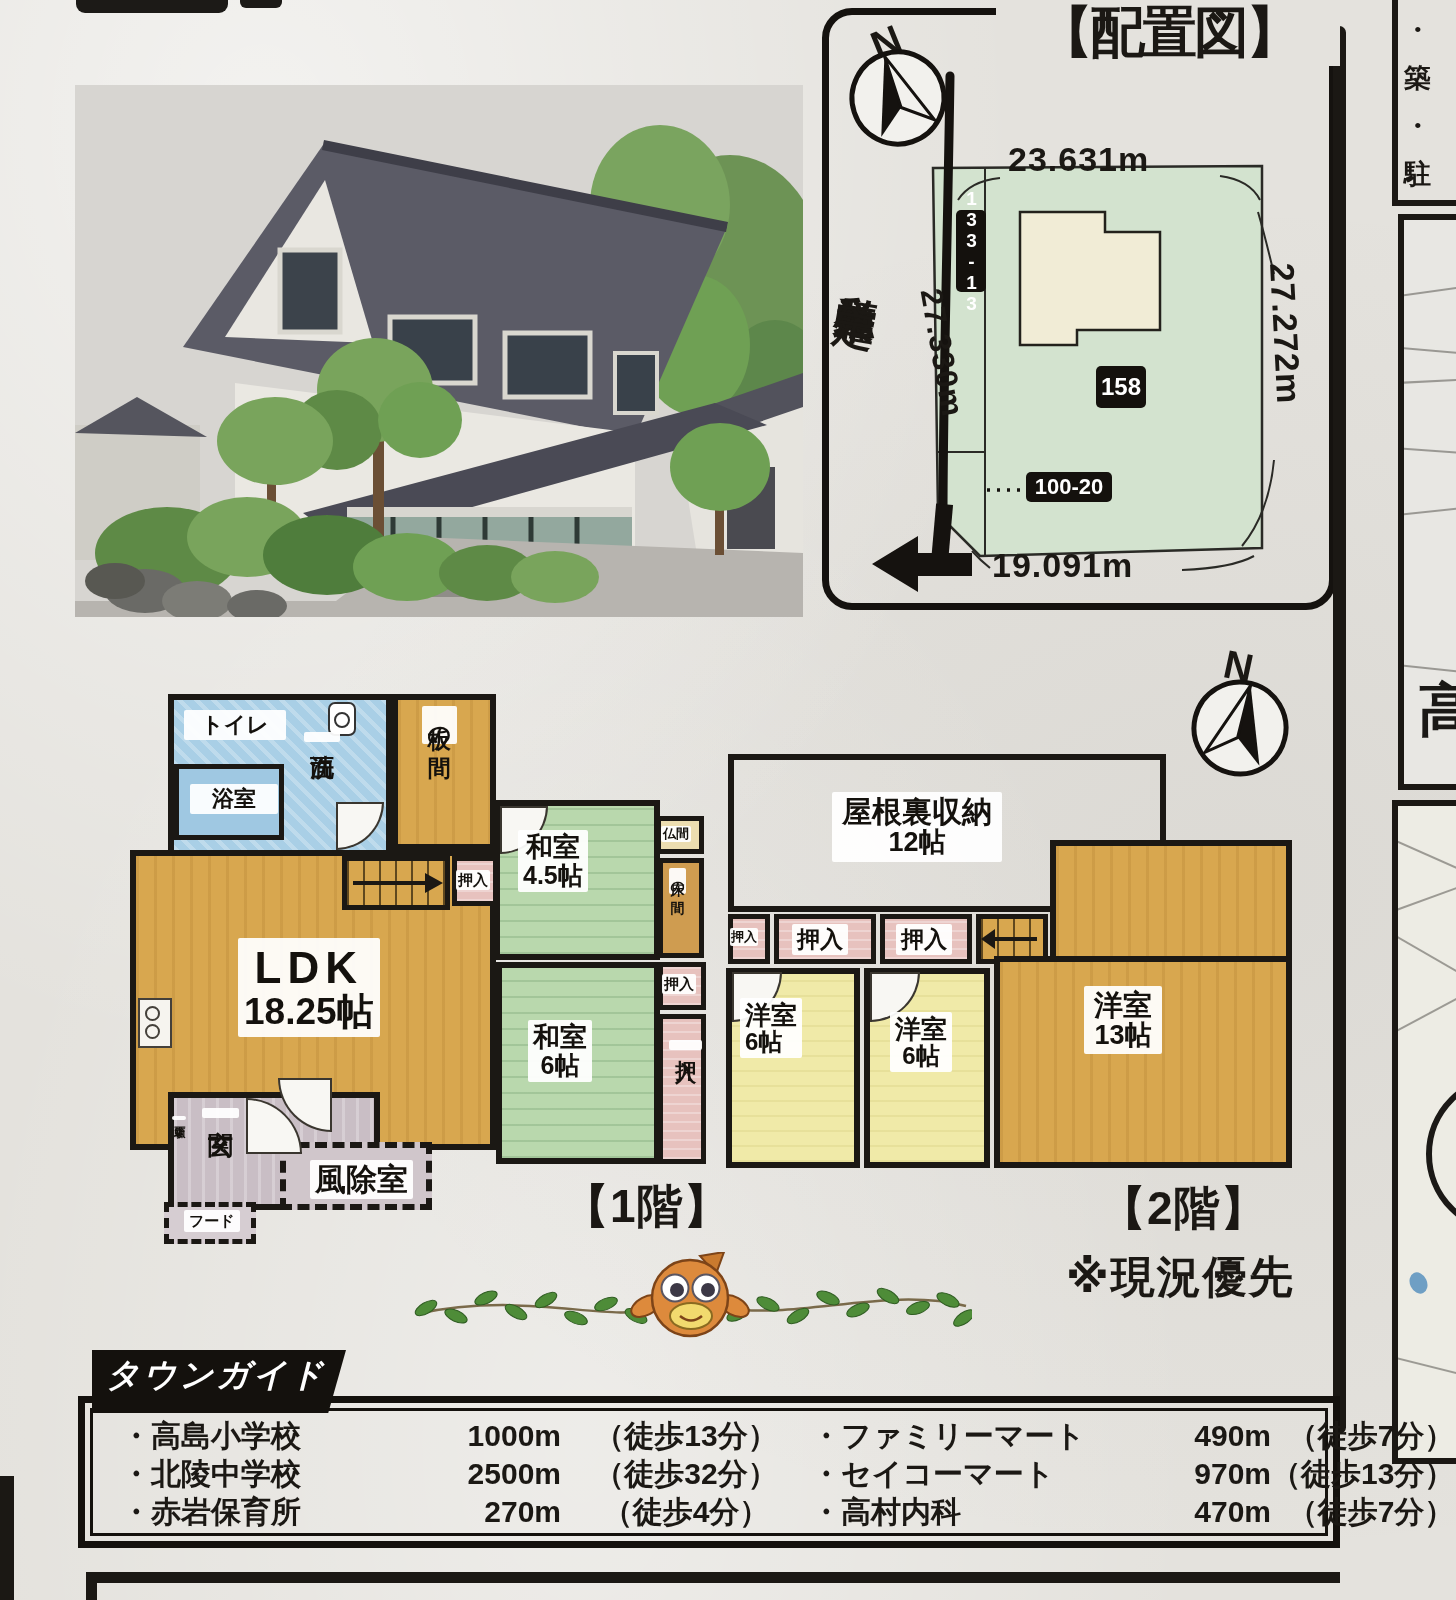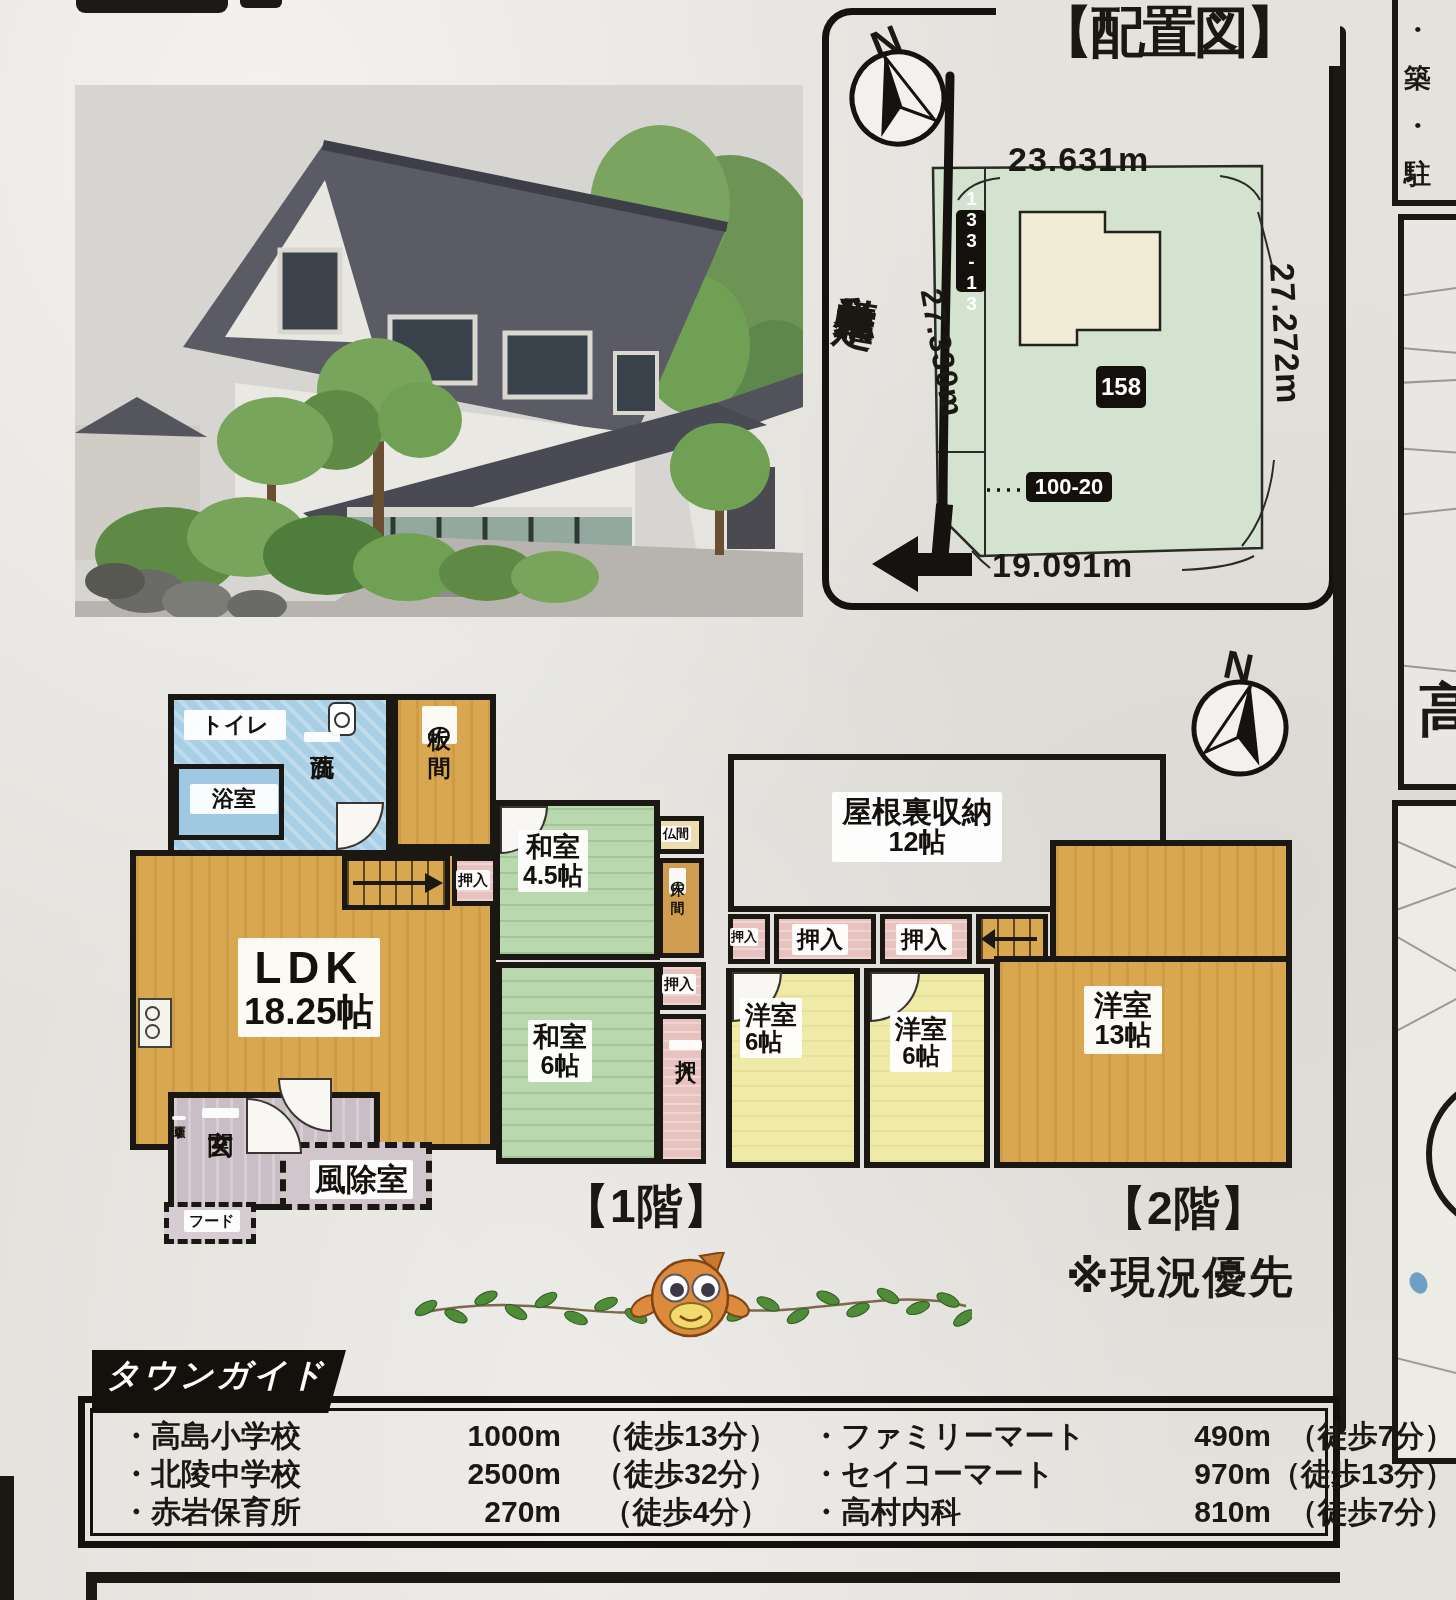--- a/index.html
+++ b/index.html
@@ -337,21 +337,21 @@
       <div class="tg-cell" style="justify-content:flex-end;">2500m</div>
       <div class="tg-cell" style="justify-content:center;">（徒歩32分）</div>
       <div class="tg-cell">・セイコーマート</div>
       <div class="tg-cell" style="justify-content:flex-end;">970m</div>
       <div class="tg-cell" style="justify-content:flex-end;">（徒歩13分）</div>
 
       <div class="tg-cell">・赤岩保育所</div>
       <div class="tg-cell" style="justify-content:flex-end;">270m</div>
       <div class="tg-cell" style="justify-content:center;">（徒歩4分）</div>
       <div class="tg-cell">・高村内科</div>
-      <div class="tg-cell" style="justify-content:flex-end;">810m</div>
+      <div class="tg-cell" style="justify-content:flex-end;">470m</div>
       <div class="tg-cell" style="justify-content:flex-end;">（徒歩7分）</div>
     </div>
   </div>
 
   <div class="abs wall" style="left:0;top:1476px;width:14px;height:124px;"></div>
   <div class="abs wall" style="left:86px;top:1572px;width:1254px;height:11px;"></div>
   <div class="abs wall" style="left:86px;top:1572px;width:11px;height:28px;"></div>
 
 </div>
 

